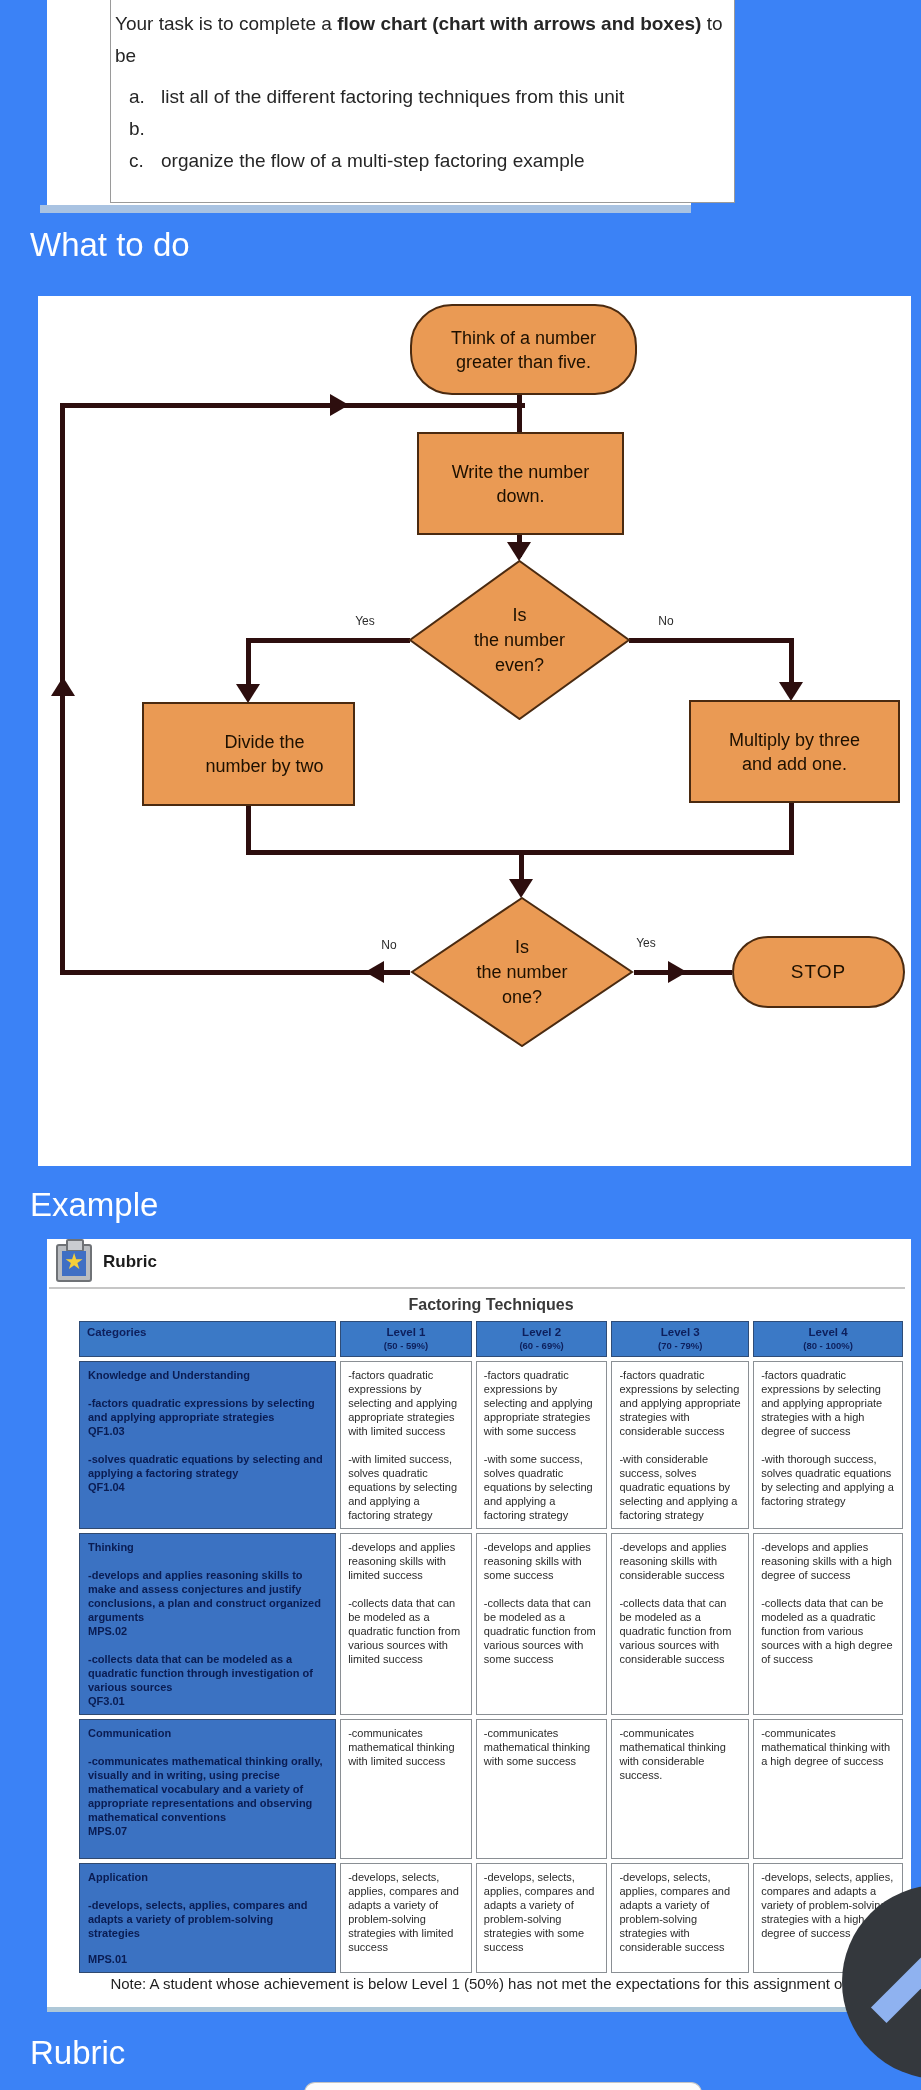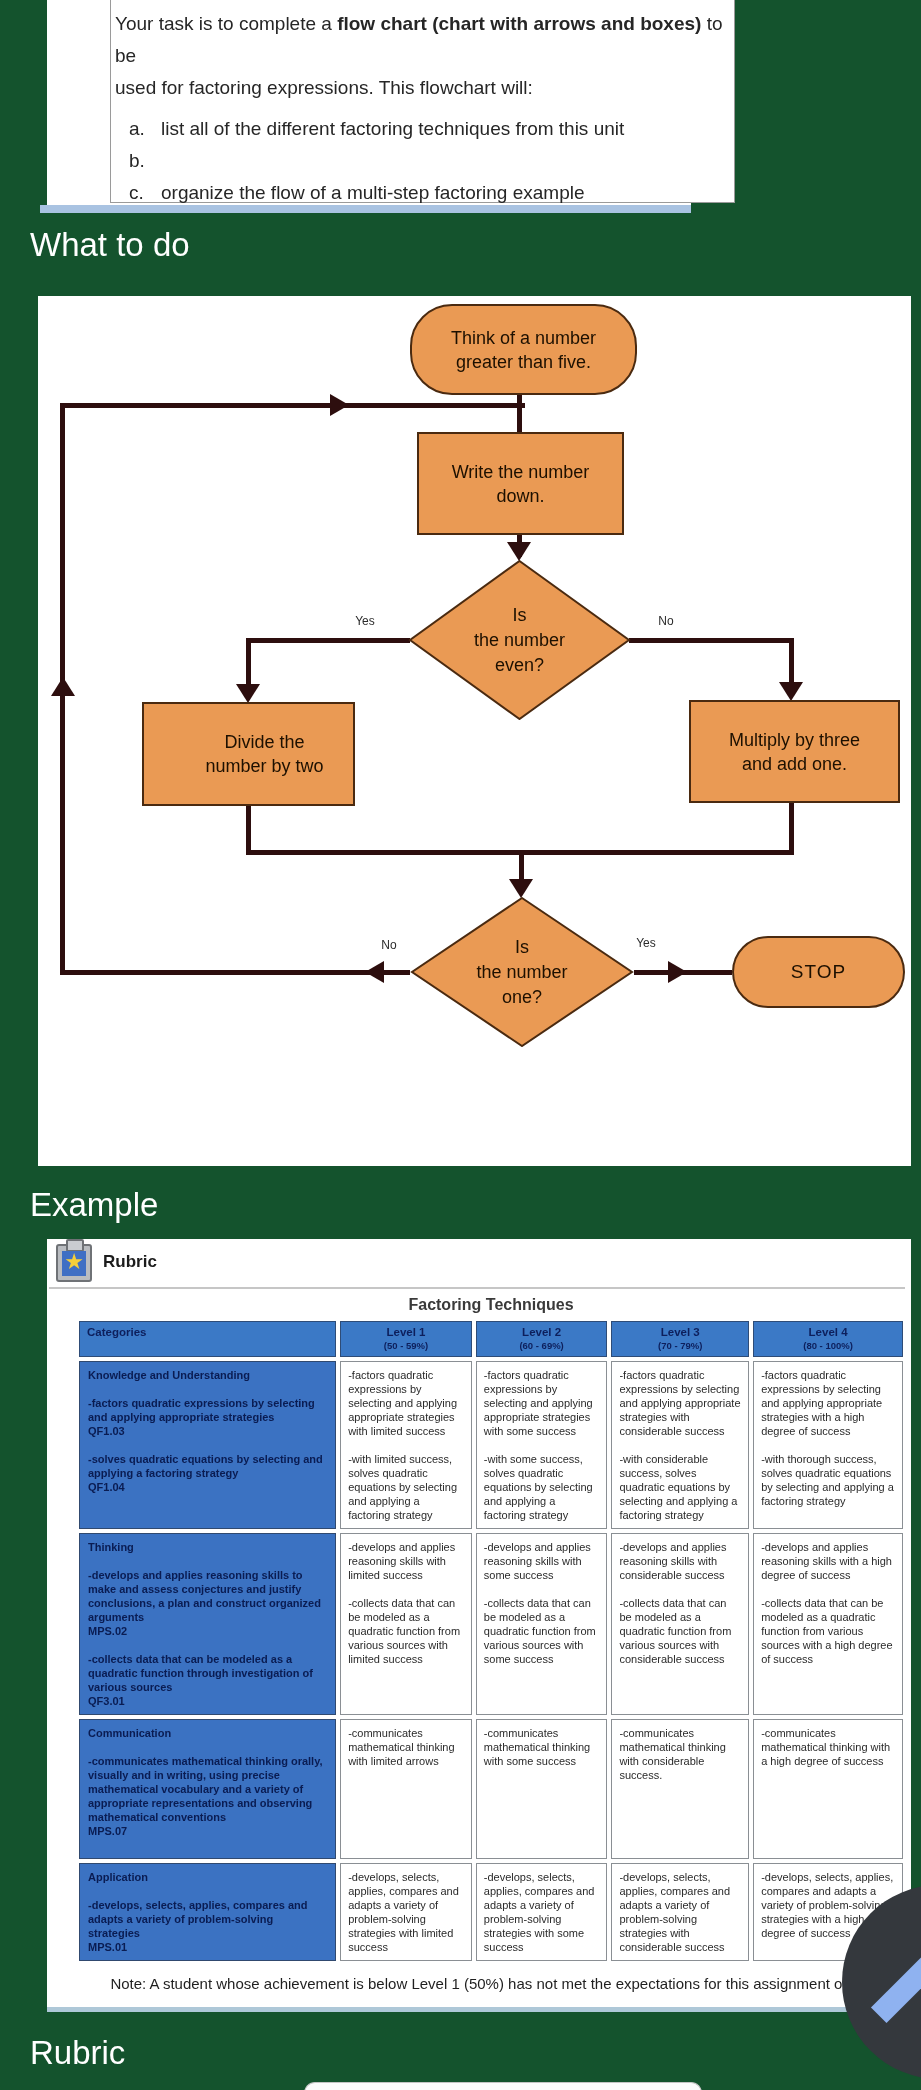--- a/index.html
+++ b/index.html
@@ -1,16 +1,16 @@
 <!DOCTYPE html>
 <html><head>
 <meta charset="utf-8">
 <style>
   html,body{margin:0;padding:0;background:#000;}
-  #page{position:relative;width:921px;height:2090px;background:#14532d;overflow:hidden;
+  #page{position:relative;width:921px;height:2090px;background:#3b82f6;overflow:hidden;
         font-family:"Liberation Sans",sans-serif;}
 
   
   #taskbox{position:absolute;left:47px;top:0;width:644px;height:205px;background:#fff;}
   #taskbox-blue-left{position:absolute;left:47px;top:0;width:7px;height:212px;background:#a9bdd8;}
   #taskbox-blue-bottom{position:absolute;left:40px;top:205px;width:651px;height:8px;background:#a9c3e2;}
   #taskbox-inner{position:absolute;left:63px;top:0;width:625px;height:203px;
       border-left:1px solid #9a9a9a;border-right:1px solid #9a9a9a;border-bottom:1px solid #9a9a9a;
       background:#fff;padding:8px 0 0 4px;box-sizing:border-box;
       font-size:19px;line-height:32px;color:#262626;}
@@ -76,21 +76,21 @@
   #fab .pencil{position:absolute;left:18px;top:74px;width:128px;height:22px;background:#8fb2f0;transform:rotate(-45deg);}
 </style>
 </head>
 <body>
 
 <div id="page">
 
   <div id="taskbox-blue-left"></div>
   <div id="taskbox">
     <div id="taskbox-inner">
-      <div class="intro"><span>Your task is to complete a </span><b>flow chart (chart with arrows and boxes)</b><span> to be</span><br><span>used for factoring expressions. This flowchart will:</span></div>
+      <div class="intro"><span>Your task is to complete a </span><b>flow chart (chart with arrows and boxes)</b><span> to be</span><br></div>
       <div class="task-list">
         <div class="task-item">
             <span class="marker">a.</span>
             <span>list all of the different factoring techniques from this unit</span>
           </div>
         <div class="task-item">
             <span class="marker">b.</span>
           </div>
         <div class="task-item">
             <span class="marker">c.</span>
@@ -260,37 +260,37 @@
               <p>-collects data that can be modeled as a quadratic function from various sources with a high degree of success</p>
             </td>
       </tr>
       <tr style="height:140px;">
         <td class="cat">
           <p>Communication</p>
           <p style="margin-bottom:0;">-communicates mathematical thinking orally, visually and in writing, using precise mathematical vocabulary and a variety of appropriate representations and observing mathematical conventions</p>
           <p style="margin-top:0;">MPS.07</p>
         </td>
         <td class="lvl">
-              <p>-communicates mathematical thinking with limited arrows</p>
+              <p>-communicates mathematical thinking with limited success</p>
             </td>
         <td class="lvl">
               <p>-communicates mathematical thinking with some success</p>
             </td>
         <td class="lvl">
               <p>-communicates mathematical thinking with considerable success.</p>
             </td>
         <td class="lvl">
               <p>-communicates mathematical thinking with a high degree of success</p>
             </td>
       </tr>
       <tr style="height:88px;">
         <td class="cat">
           <p>Application</p>
           <p style="margin-bottom:0;">-develops, selects, applies, compares and adapts a variety of problem-solving strategies</p>
-          <p style="margin-top:0;">MPS.01</p>
+          <p style="margin-top:12px;">MPS.01</p>
         </td>
         <td class="lvl">
               <p>-develops, selects, applies, compares and adapts a variety of problem-solving strategies with limited success</p>
             </td>
         <td class="lvl">
               <p>-develops, selects, applies, compares and adapts a variety of problem-solving strategies with some success</p>
             </td>
         <td class="lvl">
               <p>-develops, selects, applies, compares and adapts a variety of problem-solving strategies with considerable success</p>
             </td>

